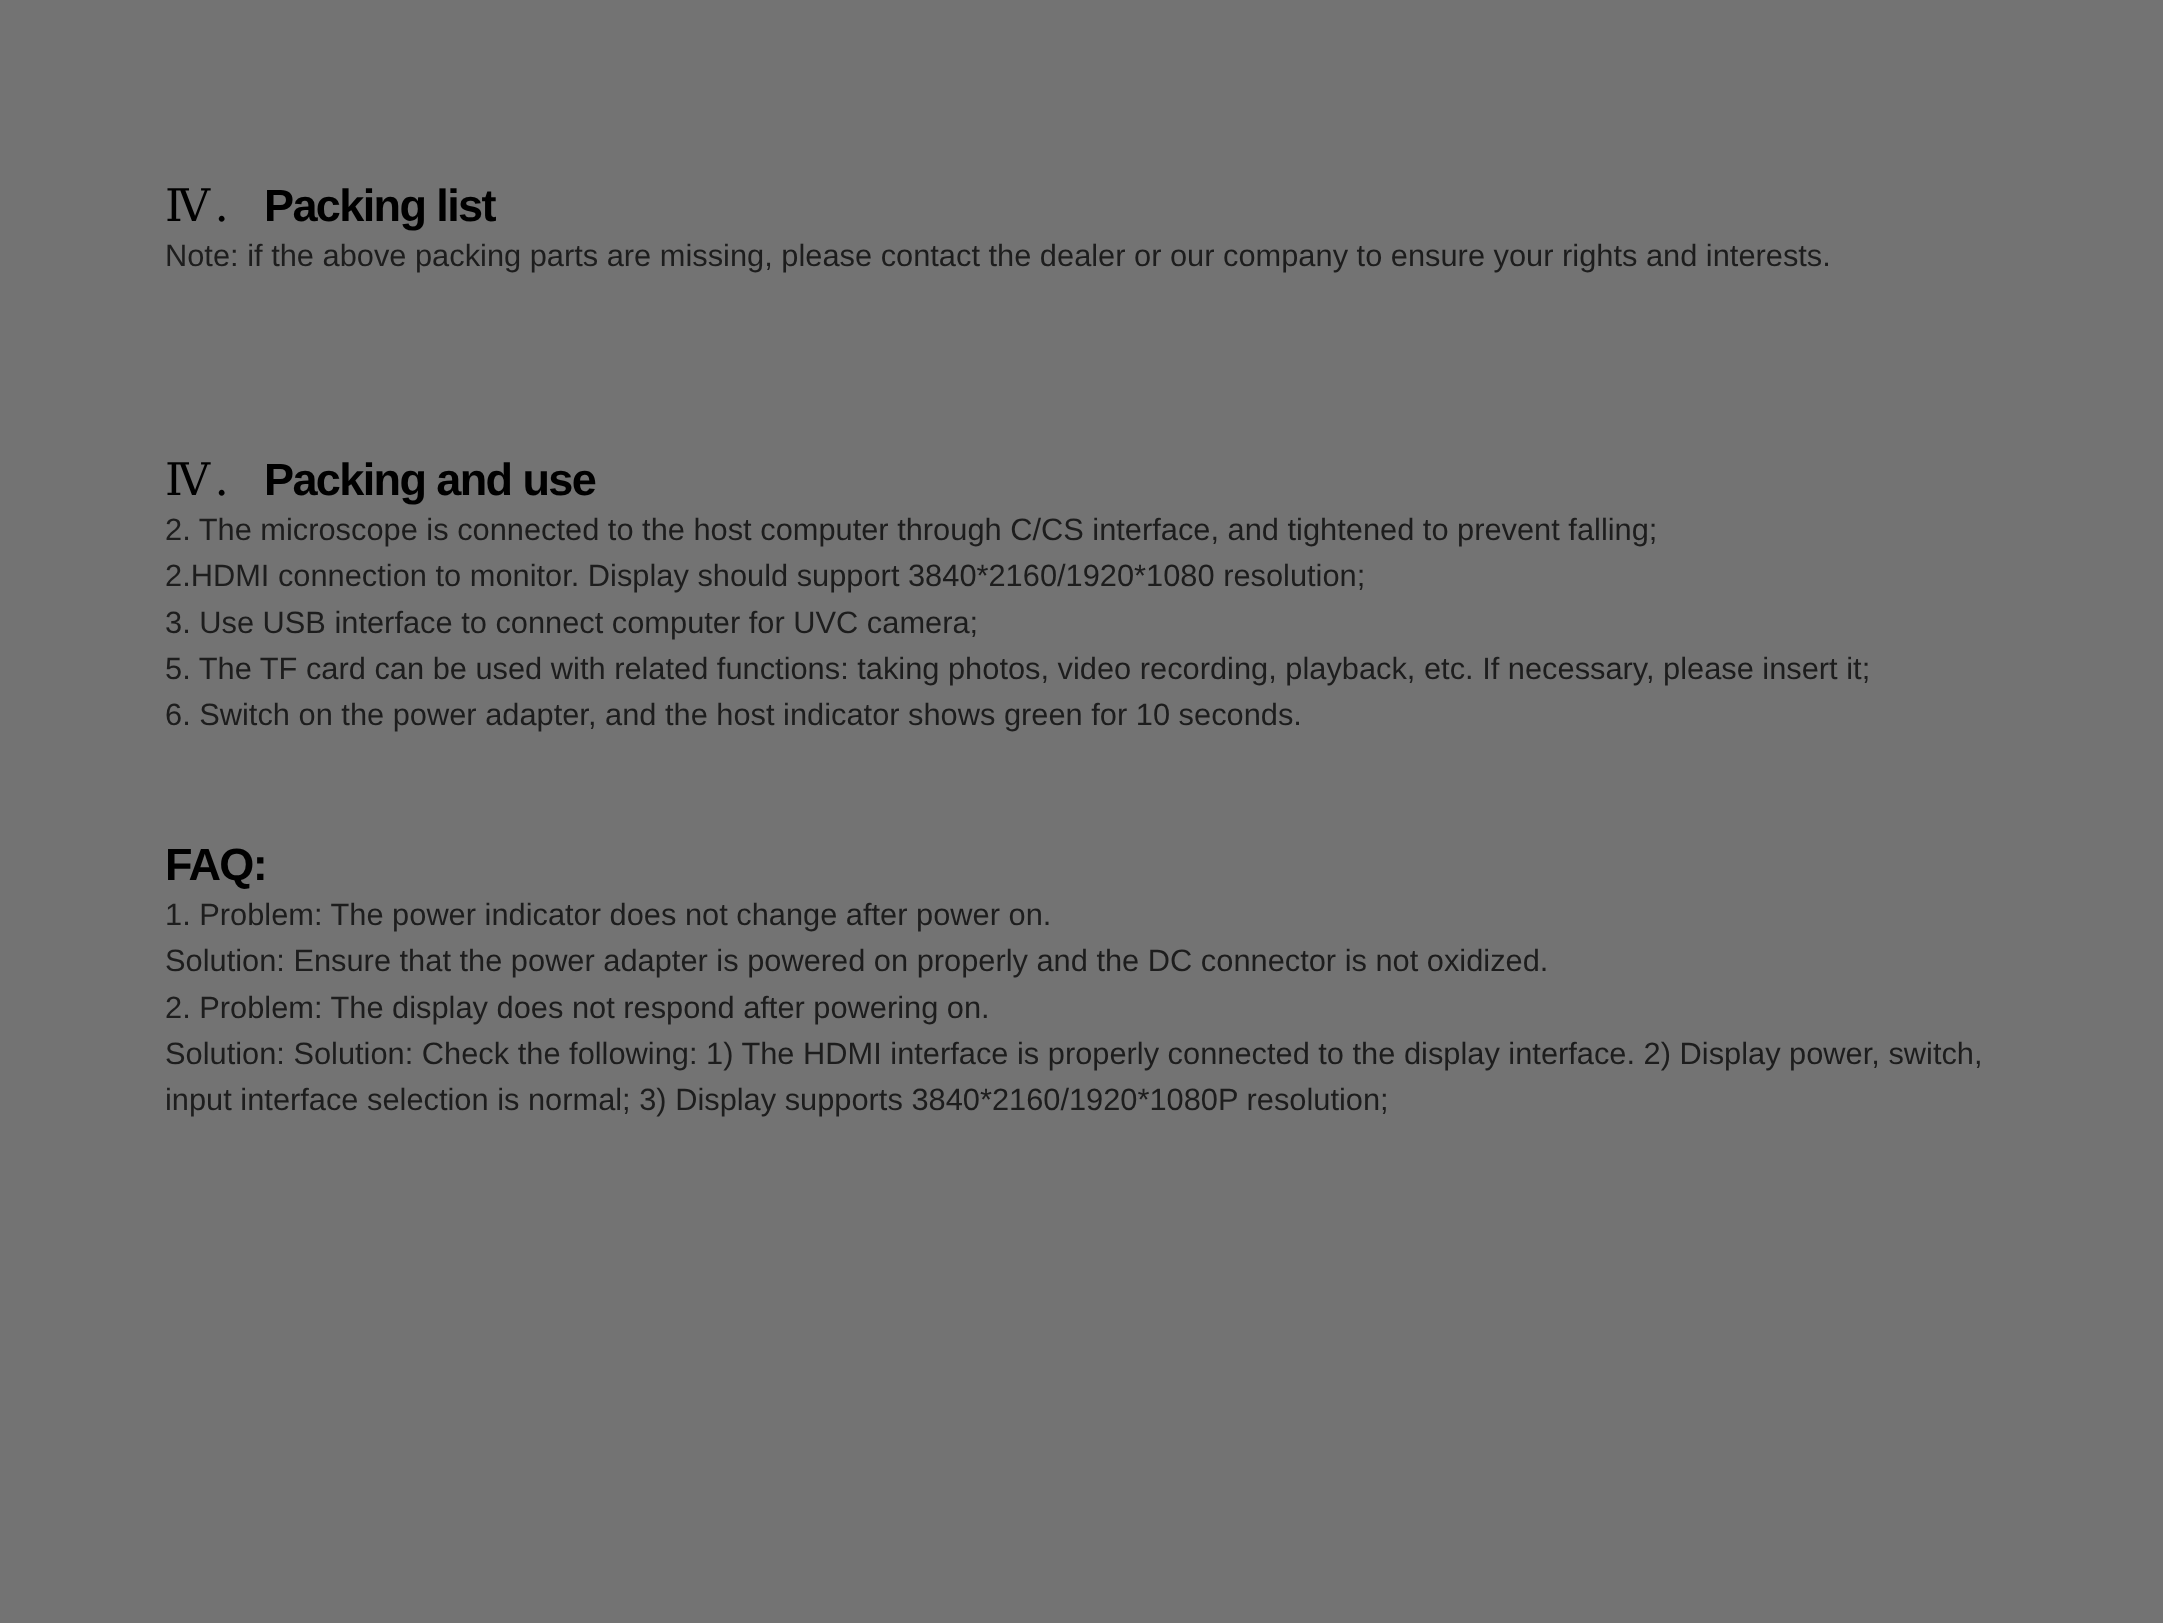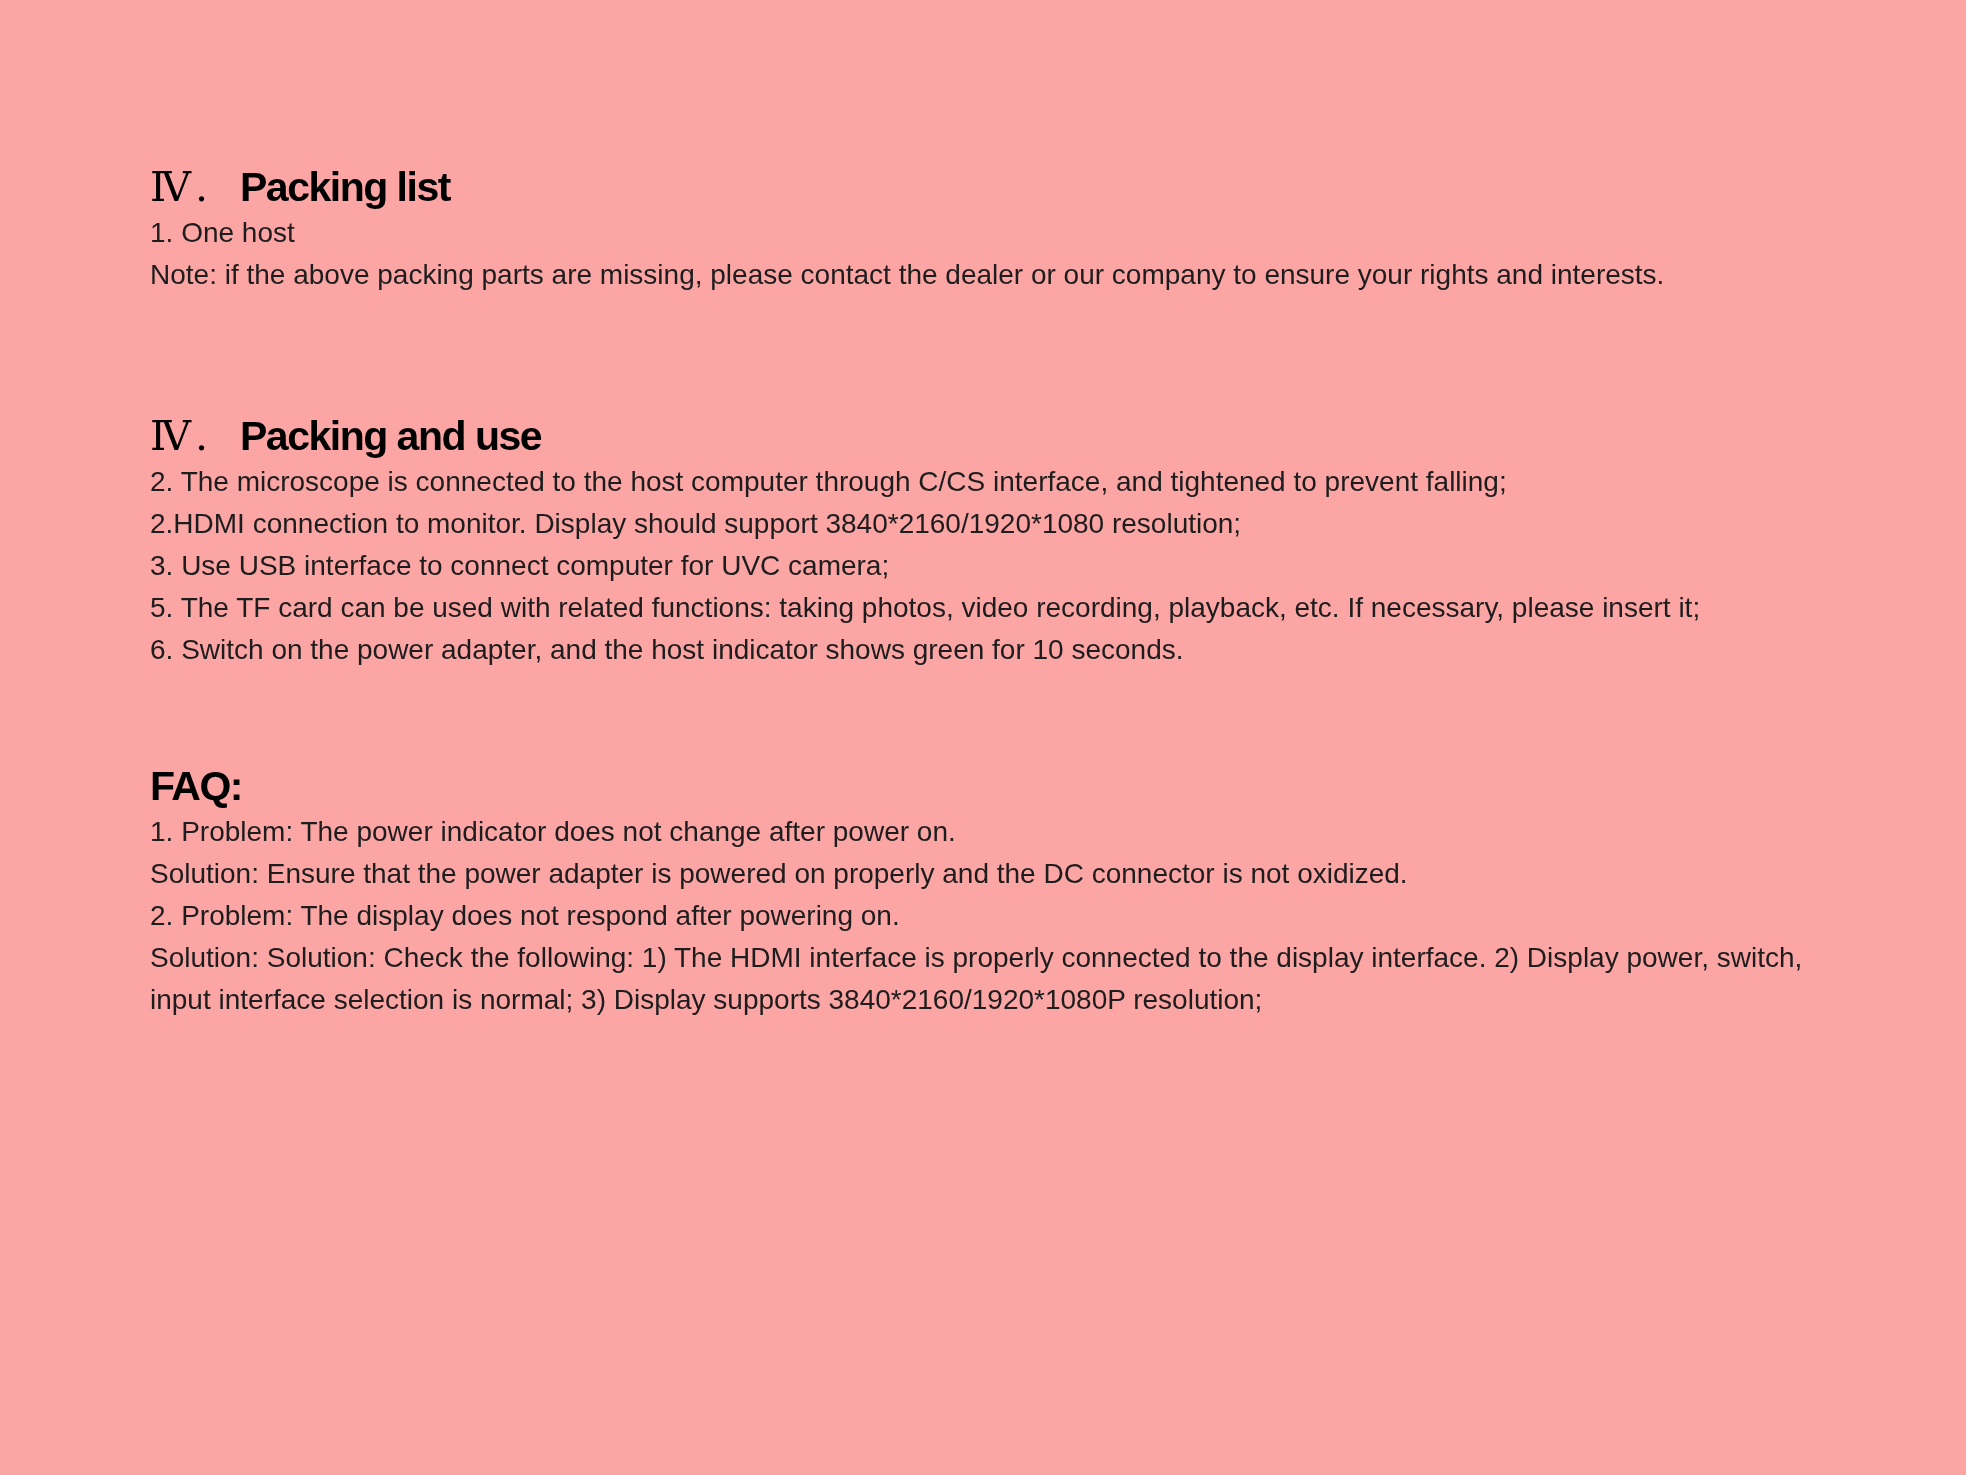--- a/index.html
+++ b/index.html
@@ -4,21 +4,21 @@
 <style>
   html, body {
     margin: 0;
     padding: 0;
     background: #ffffff;
   }
   .page {
     position: relative;
     width: 1966px;
     height: 1475px;
-    background: #fca5a5;
+    background: #737373;
     font-family: "Liberation Sans", "DejaVu Sans", sans-serif;
     color: #1d1d1d;
     overflow: hidden;
   }
   .doc-section {
     position: absolute;
     left: 150px;
     right: 40px;
   }
   .heading {
@@ -49,21 +49,20 @@
 </head>
 <body>
 
 <div class="page">
 
   <section class="doc-section" style="top:163px">
     <h2 class="heading">
       <span class="numbering">Ⅳ.</span><span class="title">Packing list</span>
     </h2>
     <div class="lines">
-      <div class="text-line">1. One host</div>
       <div class="text-line">Note: if the above packing parts are missing, please contact the dealer or our company to ensure your rights and interests.</div>
     </div>
   </section>
 
   <section class="doc-section" style="top:412px">
     <h2 class="heading">
       <span class="numbering">Ⅳ.</span><span class="title">Packing and use</span>
     </h2>
     <div class="lines">
       <div class="text-line">2. The microscope is connected to the host computer through C/CS interface, and tightened to prevent falling;</div>

